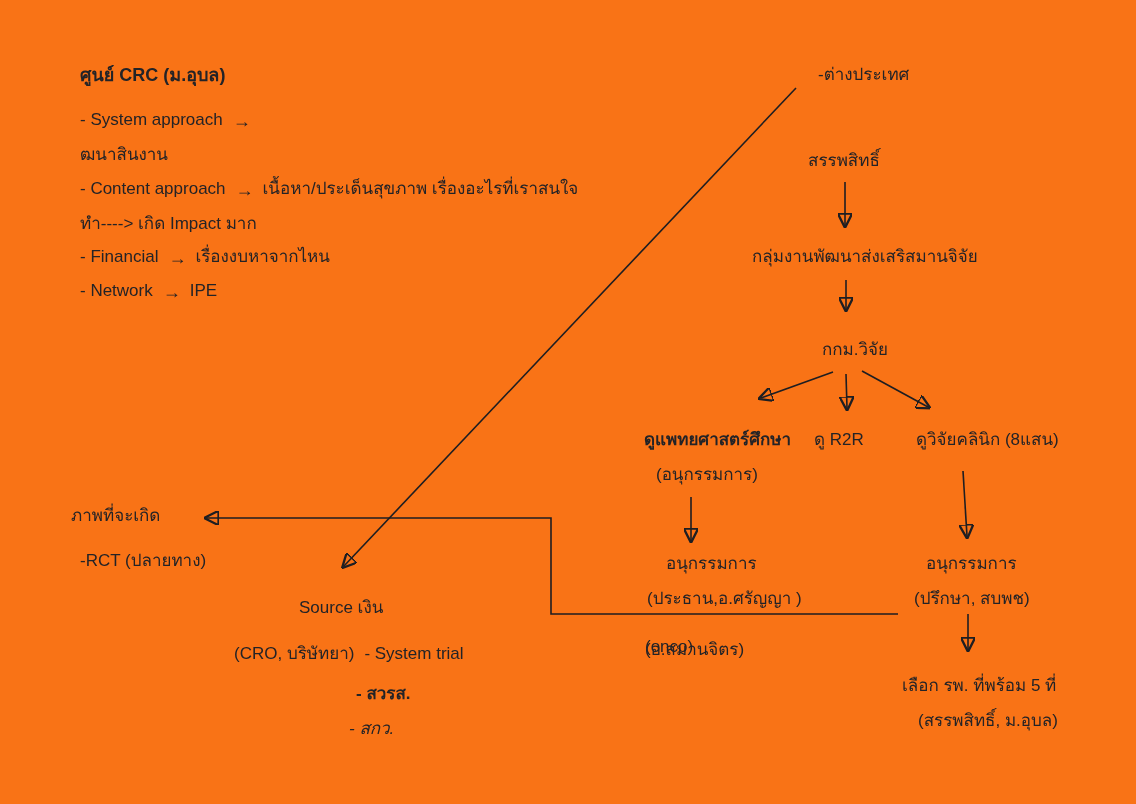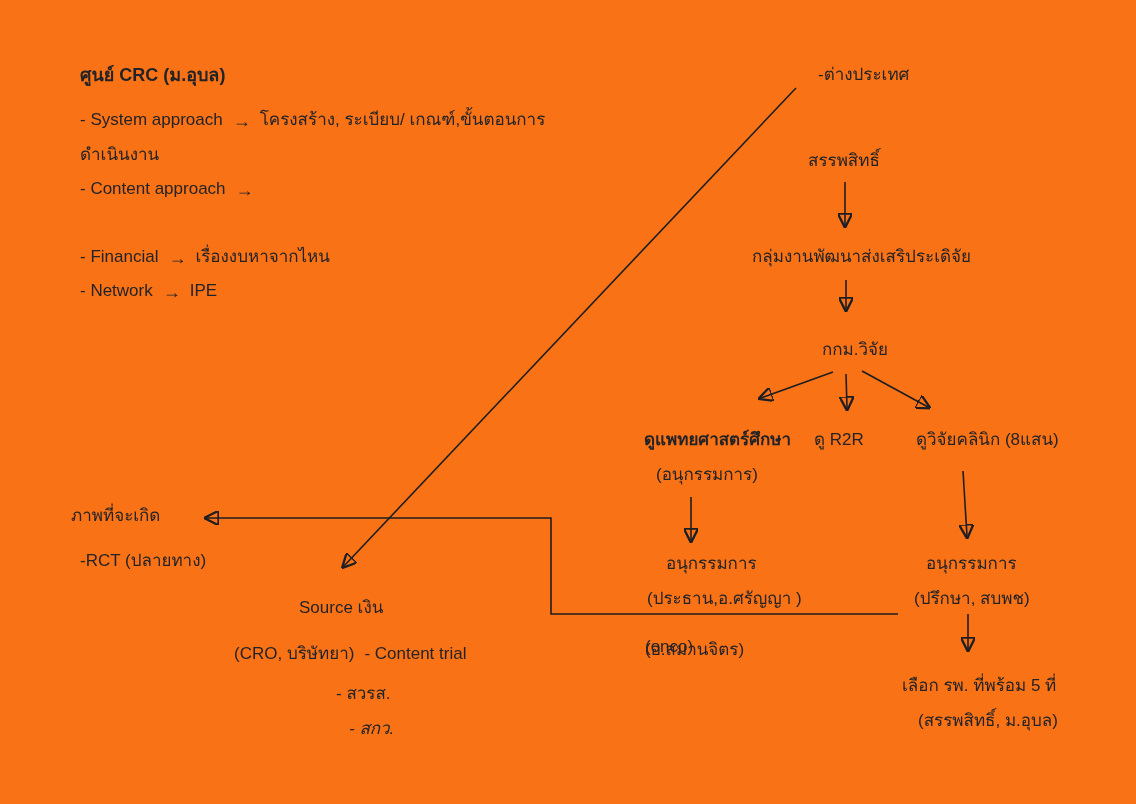--- a/index.html
+++ b/index.html
@@ -44,44 +44,45 @@
     <line x1="963" y1="471" x2="967" y2="536" marker-end="url(#ah)"></line>
     <line x1="968" y1="614" x2="968" y2="649" marker-end="url(#ah)"></line>
     <path d="M898,614 L551,614 L551,518 L207,518" marker-end="url(#ah)"></path>
   </svg>
 
   <div class="abs title" style="left:80px; top:60px;">ศูนย์ CRC (ม.อุบล)</div>
 
   <div class="abs t row" style="left:80px; top:109px;">
     <span>- System approach</span>
     <span class="arrow-glyph">→</span>
-    <span>โครงสร้าง, ระเบียบ/ เกณฑ์,ขั้นตอนการ</span>
   </div>
-  <div class="abs t" style="left:80px; top:144px;">ดำเนินงาน</div>
+  <div class="abs t" style="left:80px; top:144px;">ฒนาสินงาน</div>
 
   <div class="abs t row" style="left:80px; top:178px;">
     <span>- Content approach</span>
     <span class="arrow-glyph">→</span>
+    <span>เนื้อหา/ประเด็นสุขภาพ เรื่องอะไรที่เราสนใจ</span>
   </div>
+  <div class="abs t" style="left:80px; top:213px;">ทำ----&gt; เกิด Impact มาก</div>
 
   <div class="abs t row" style="left:80px; top:246px;">
     <span>- Financial</span>
     <span class="arrow-glyph">→</span>
     <span>เรื่องงบหาจากไหน</span>
   </div>
 
   <div class="abs t row" style="left:80px; top:280px;">
     <span>- Network</span>
     <span class="arrow-glyph">→</span>
     <span>IPE</span>
   </div>
 
   <div class="abs t" style="left:818px; top:64px;">-ต่างประเทศ</div>
   <div class="abs t" style="left:808px; top:150px;">สรรพสิทธิ์</div>
-  <div class="abs t" style="left:752px; top:246px;">กลุ่มงานพัฒนาส่งเสริประเดิจัย</div>
+  <div class="abs t" style="left:752px; top:246px;">กลุ่มงานพัฒนาส่งเสริสมานจิจัย</div>
   <div class="abs t" style="left:822px; top:339px;">กกม.วิจัย</div>
 
   <div class="abs t" style="left:644px; top:429px;font-weight:bold;">ดูแพทยศาสตร์ศึกษา</div>
   <div class="abs t" style="left:656px; top:464px;text-align:right;">(อนุกรรมการ)</div>
   <div class="abs t" style="left:814px; top:429px;">ดู R2R</div>
   <div class="abs t" style="left:916px; top:429px;">ดูวิจัยคลินิก (8แสน)</div>
 
   <div class="abs t" style="left:666px; top:553px;">อนุกรรมการ</div>
   <div class="abs t" style="left:647px; top:588px;">(ประธาน,อ.ศรัญญา )</div>
   <div class="abs t" style="left:645px; top:636px;">(onco)</div>
@@ -92,18 +93,18 @@
 
   <div class="abs t" style="left:902px; top:675px;">เลือก รพ. ที่พร้อม 5 ที่</div>
   <div class="abs t" style="left:918px; top:710px;">(สรรพสิทธิ์, ม.อุบล)</div>
 
   <div class="abs t" style="left:71px; top:505px;">ภาพที่จะเกิด</div>
   <div class="abs t" style="left:80px; top:550px;">-RCT (ปลายทาง)</div>
 
   <div class="abs t" style="left:299px; top:597px;">Source เงิน</div>
   <div class="abs t row" style="left:234px; top:643px;">
     <span>(CRO, บริษัทยา)</span>
-    <span>- Content trial</span>
+    <span>- System trial</span>
   </div>
-  <div class="abs t" style="left:336px; top:683px;">- สวรส.</div>
+  <div class="abs t" style="left:356px; top:683px;font-weight:bold;">- สวรส.</div>
   <div class="abs t" style="left:349px; top:718px;font-style:italic;">- สกว.</div>
 
 </div>
 
 </body></html>

